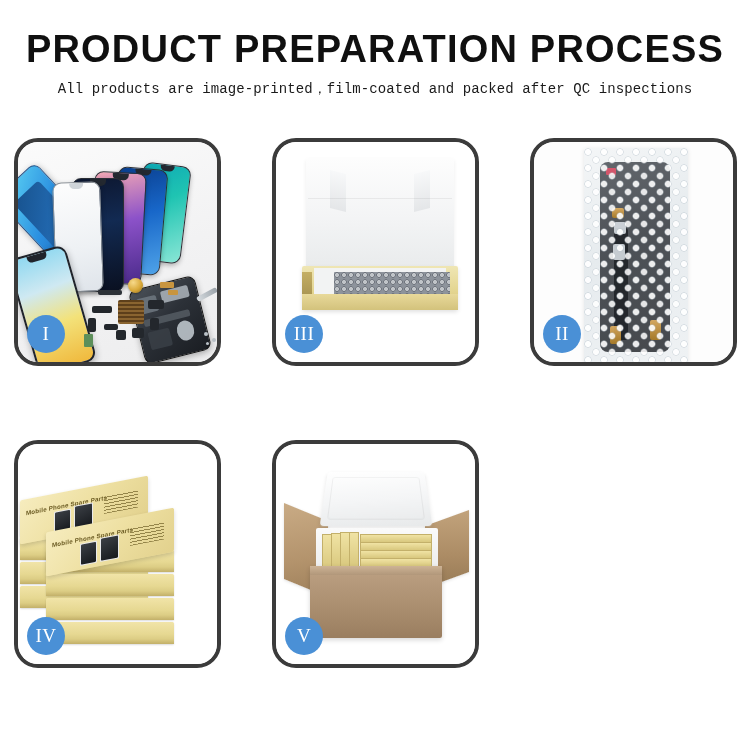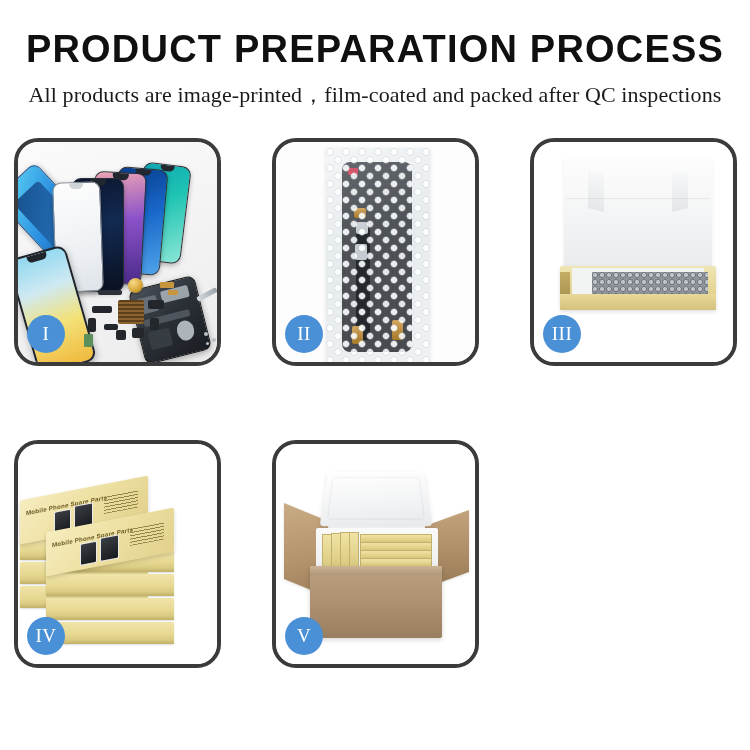--- a/index.html
+++ b/index.html
@@ -26,22 +26,22 @@
     font-family: "Liberation Sans", sans-serif;
     font-size: 38px;
     font-weight: 700;
     letter-spacing: 1.2px;
     color: #101010;
     line-height: 1.05;
     margin: 0;
     white-space: nowrap;
   }
   .subtitle {
-    font-family: Liberation Serif, serif;
-    font-size: 22px;
+    font-family: Liberation Mono, monospace;
+    font-size: 14px;
     font-weight: 400;
     color: #1a1a1a;
     margin: 10px 0 16px 0;
     letter-spacing: 0.1px;
     white-space: nowrap;
   }
 
   
   .grid {
     position: absolute;
@@ -510,57 +510,57 @@
       <div class="part part-tool" style="left:178px; top:150px; width:22px; height:5px; transform:rotate(-28deg);"></div>
       <div class="part part-screw" style="left:186px; top:190px; width:4px; height:4px;"></div>
       <div class="part part-screw" style="left:194px; top:196px; width:4px; height:4px;"></div>
       <div class="part part-screw" style="left:188px; top:200px; width:3px; height:3px;"></div>
     </div>
     <div class="badge">I</div>
   </div>
 
   <div class="panel">
     <div class="panel-inner">
+      <div class="p3-bg"></div>
+      <div class="foam-lid">
+        <div class="foam-lid-flapL"></div>
+        <div class="foam-lid-flapR"></div>
+      </div>
+      <div class="foam-crease"></div>
+      <div class="box-body">
+        <div class="foam-inner">
+          <div class="gray-fill"></div>
+        </div>
+        <div class="box-side"></div>
+        <div class="box-front"></div>
+      </div>
+    </div>
+    <div class="badge">III</div>
+  </div>
+
+  <div class="panel">
+    <div class="panel-inner">
       <div class="p2-bg"></div>
       <div class="bubble-bag">
         <div class="lcd-inside"></div>
         <div class="lcd-flex"></div>
         <div class="lcd-conn" style="left:30px; top:74px;"></div>
         <div class="lcd-conn" style="left:29px; top:96px; height:16px;"></div>
         <div class="lcd-gold" style="left:28px; top:60px; width:12px; height:10px;"></div>
         <div class="lcd-gold" style="left:26px; top:178px; width:11px; height:18px;"></div>
         <div class="lcd-gold" style="left:66px; top:172px; width:11px; height:20px;"></div>
         <div class="lcd-label"></div>
         <div class="bubble-tex"></div>
       </div>
     </div>
     <div class="badge">II</div>
   </div>
 
   <div class="panel">
     <div class="panel-inner">
-      <div class="p3-bg"></div>
-      <div class="foam-lid">
-        <div class="foam-lid-flapL"></div>
-        <div class="foam-lid-flapR"></div>
-      </div>
-      <div class="foam-crease"></div>
-      <div class="box-body">
-        <div class="foam-inner">
-          <div class="gray-fill"></div>
-        </div>
-        <div class="box-side"></div>
-        <div class="box-front"></div>
-      </div>
-    </div>
-    <div class="badge">III</div>
-  </div>
-
-  <div class="panel">
-    <div class="panel-inner">
       <div class="p4-bg"></div>
       <div class="stack">
 
         <div class="sbox" style="left:2px;  top:56px;">
             <div class="edge"></div>
           </div>
         <div class="sbox" style="left:2px;  top:80px;">
             <div class="edge"></div>
           </div>
         <div class="sbox" style="left:2px;  top:104px;">

